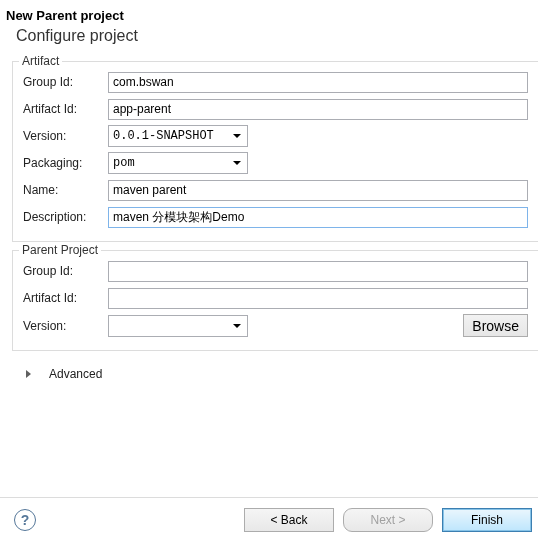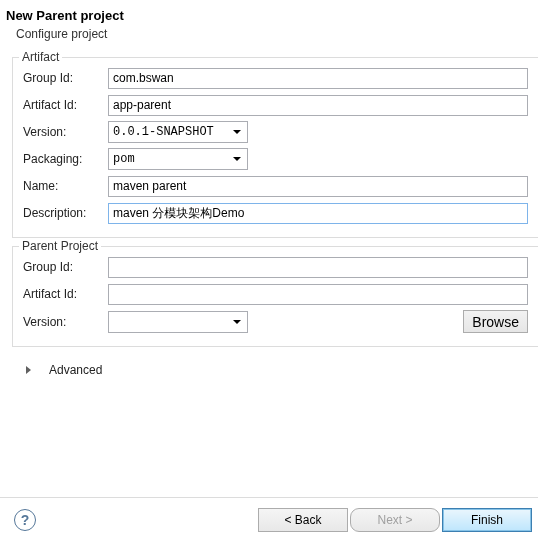--- a/index.html
+++ b/index.html
@@ -18,21 +18,21 @@
     }
     .header {
       padding: 8px 12px 10px 6px;
     }
     .header h1 {
       font-size: 13px;
       font-weight: bold;
       margin-bottom: 4px;
     }
     .header .subtitle {
-      font-size: 12px;
+      font-size: 16px;
       padding-left: 10px;
       color: #333333;
     }
     .content {
       padding: 6px 0 0 12px;
     }
     .group {
       border: 1px solid #dcdcdc;
       border-right: none;
       margin-bottom: 8px;
@@ -154,21 +154,21 @@
       color: #557799;
       font-weight: bold;
       font-size: 14px;
       cursor: pointer;
     }
     .footer-spacer {
       flex: 1;
     }
     .footer-buttons {
       display: flex;
-      gap: 2px;
+      gap: 9px;
     }
     .wiz-btn {
       width: 90px;
       height: 24px;
       border: 1px solid #acacac;
       background: linear-gradient(#f5f5f5, #e8e8e8);
       font-size: 12px;
       font-family: inherit;
       color: #000000;
       cursor: pointer;

